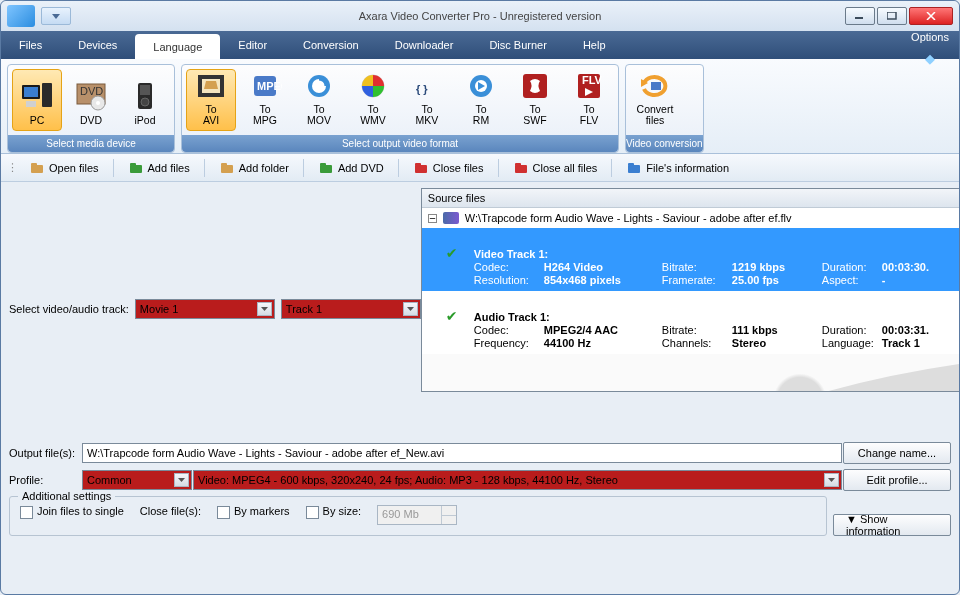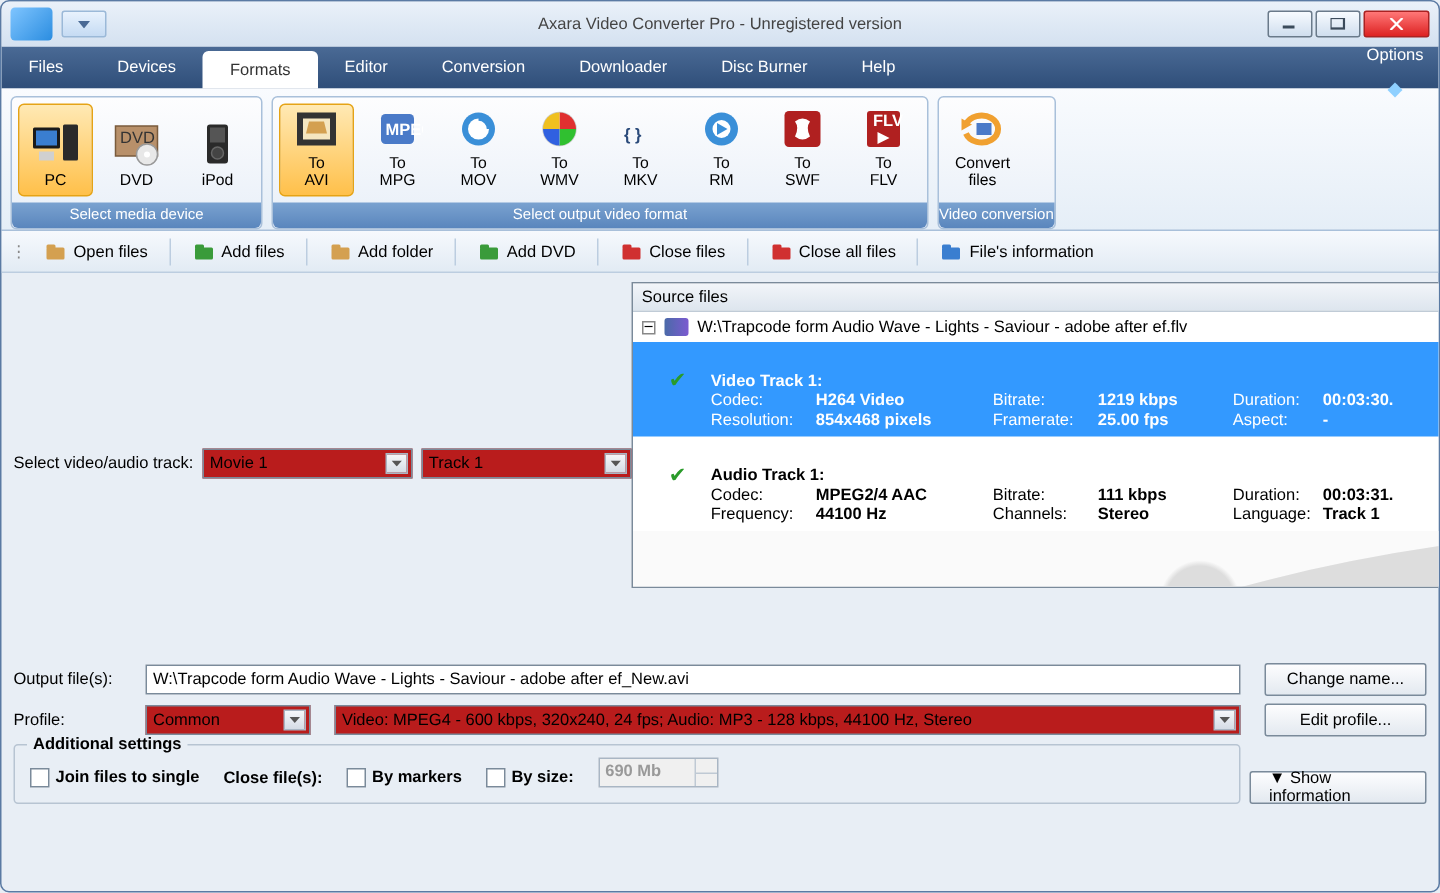--- a/index.html
+++ b/index.html
@@ -54,25 +54,25 @@
 .right .top-row { display: flex; gap: 6px; align-items: center; margin-bottom: 4px; }
 .preview { border: 1px solid #7a8a9a; background: #000; height: 174px; position: relative; overflow: hidden; }
 .timer { text-align: right; font-size: 11px; padding: 2px 2px 0 0; }
 .progress { height: 6px; border: 1px solid #9fb1c5; background: linear-gradient(#e6edf5,#d0dbe7); position: relative; margin-bottom: 4px; }
 .progress .fill { position: absolute; left: 0; top: 0; bottom: 0; width: 78%; background: linear-gradient(#8ec9ff,#3f97e6); }
 .player-row { display: flex; align-items: center; gap: 3px; }
 .pb { width: 22px; height: 20px; border: 1px solid #7a8a9a; background: linear-gradient(#fdfdfe,#e3e9f0); display: flex; align-items: center; justify-content: center; cursor: pointer; }
 .volume { margin-left: auto; display: flex; align-items: flex-end; gap: 1px; }
 .volume span { width: 3px; background: #2b8de0; }
 .bottom { padding: 2px 8px 6px; }
-.row { display: flex; align-items: center; gap: 16px; margin-bottom: 5px; justify-content: center; }
+.row { display: flex; align-items: center; gap: 1px; margin-bottom: 5px; justify-content: center; }
 .row label { width: 72px; }
 .text-input { flex: 1; height: 20px; border: 1px solid #7a8a9a; background: #fff; padding: 0 4px; display: flex; align-items: center; overflow: hidden; white-space: nowrap; }
 .btn { height: 22px; border: 1px solid #7a8a9a; background: linear-gradient(#fdfdfe,#e3e9f0); padding: 0 12px; display: flex; align-items: center; cursor: pointer; border-radius: 2px; }
-.fieldset { border: 1px solid #b7c4d2; border-radius: 3px; padding: 8px 10px 10px; display: flex; align-items: flex-end; gap: 16px; position: relative; font-weight: bold; }
+.fieldset { border: 1px solid #b7c4d2; border-radius: 3px; padding: 8px 10px 10px; display: flex; align-items: flex-start; gap: 16px; position: relative; }
 .fieldset .legend { position: absolute; top: -7px; left: 8px; background: #e8eef5; padding: 0 4px; font-size: 11px; }
 .chk { width: 13px; height: 13px; border: 1px solid #7a8a9a; background: #fff; display: inline-block; vertical-align: middle; margin-right: 4px; }
 svg { display: block; }
 </style>
 </head>
 <body>
 
 <div class="titlebar">
   <div class="app-icon"></div>
   <div class="qa-dd">
@@ -96,21 +96,21 @@
         <svg width="10" height="8">
           <path d="M1 0 L9 8 M9 0 L1 8" stroke="#fff" stroke-width="1.5"></path>
         </svg>
       </div>
   </div>
 </div>
 
 <div class="menubar" id="menubar">
     <div class="mi">Files</div>
     <div class="mi">Devices</div>
-    <div class="mi active">Formats</div>
+    <div class="mi active">Language</div>
     <div class="mi">Editor</div>
     <div class="mi">Conversion</div>
     <div class="mi">Downloader</div>
     <div class="mi">Disc Burner</div>
     <div class="mi">Help</div>
     <div class="options">
       <span>Options</span>
       <svg width="7" height="4">
         <path d="M0 0 L7 0 L3.5 4 Z" fill="#fff"></path>
       </svg>

